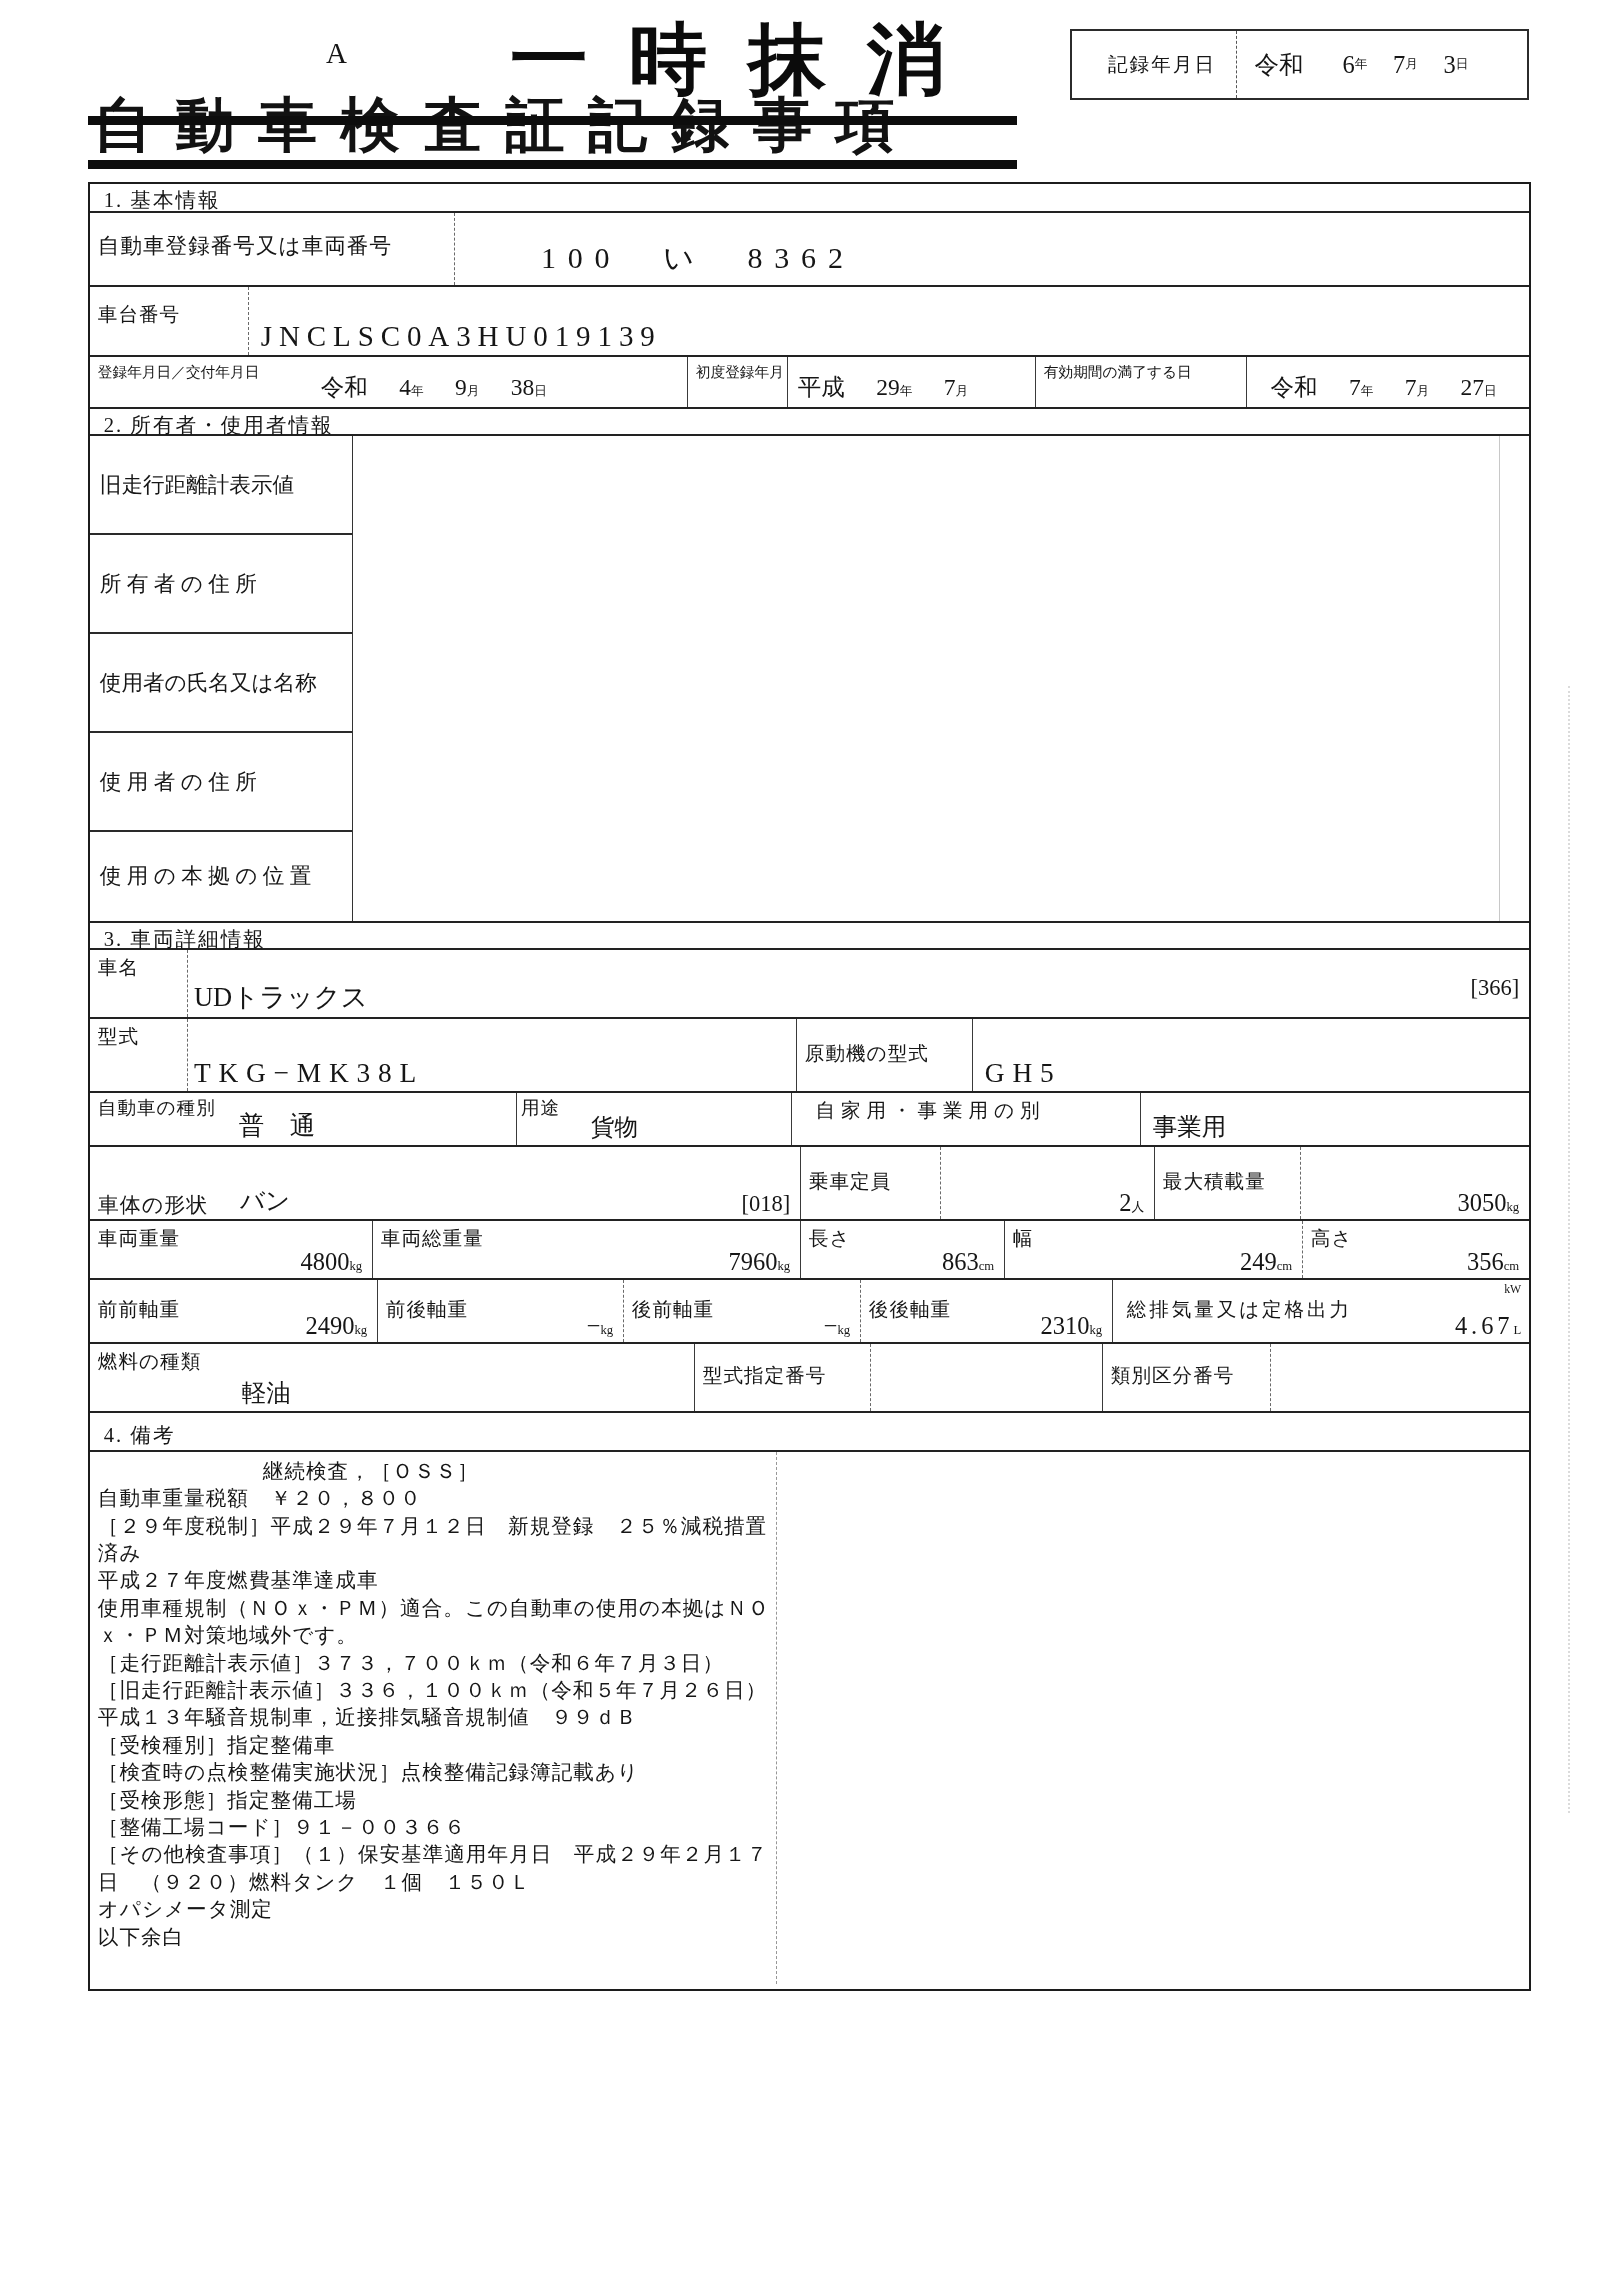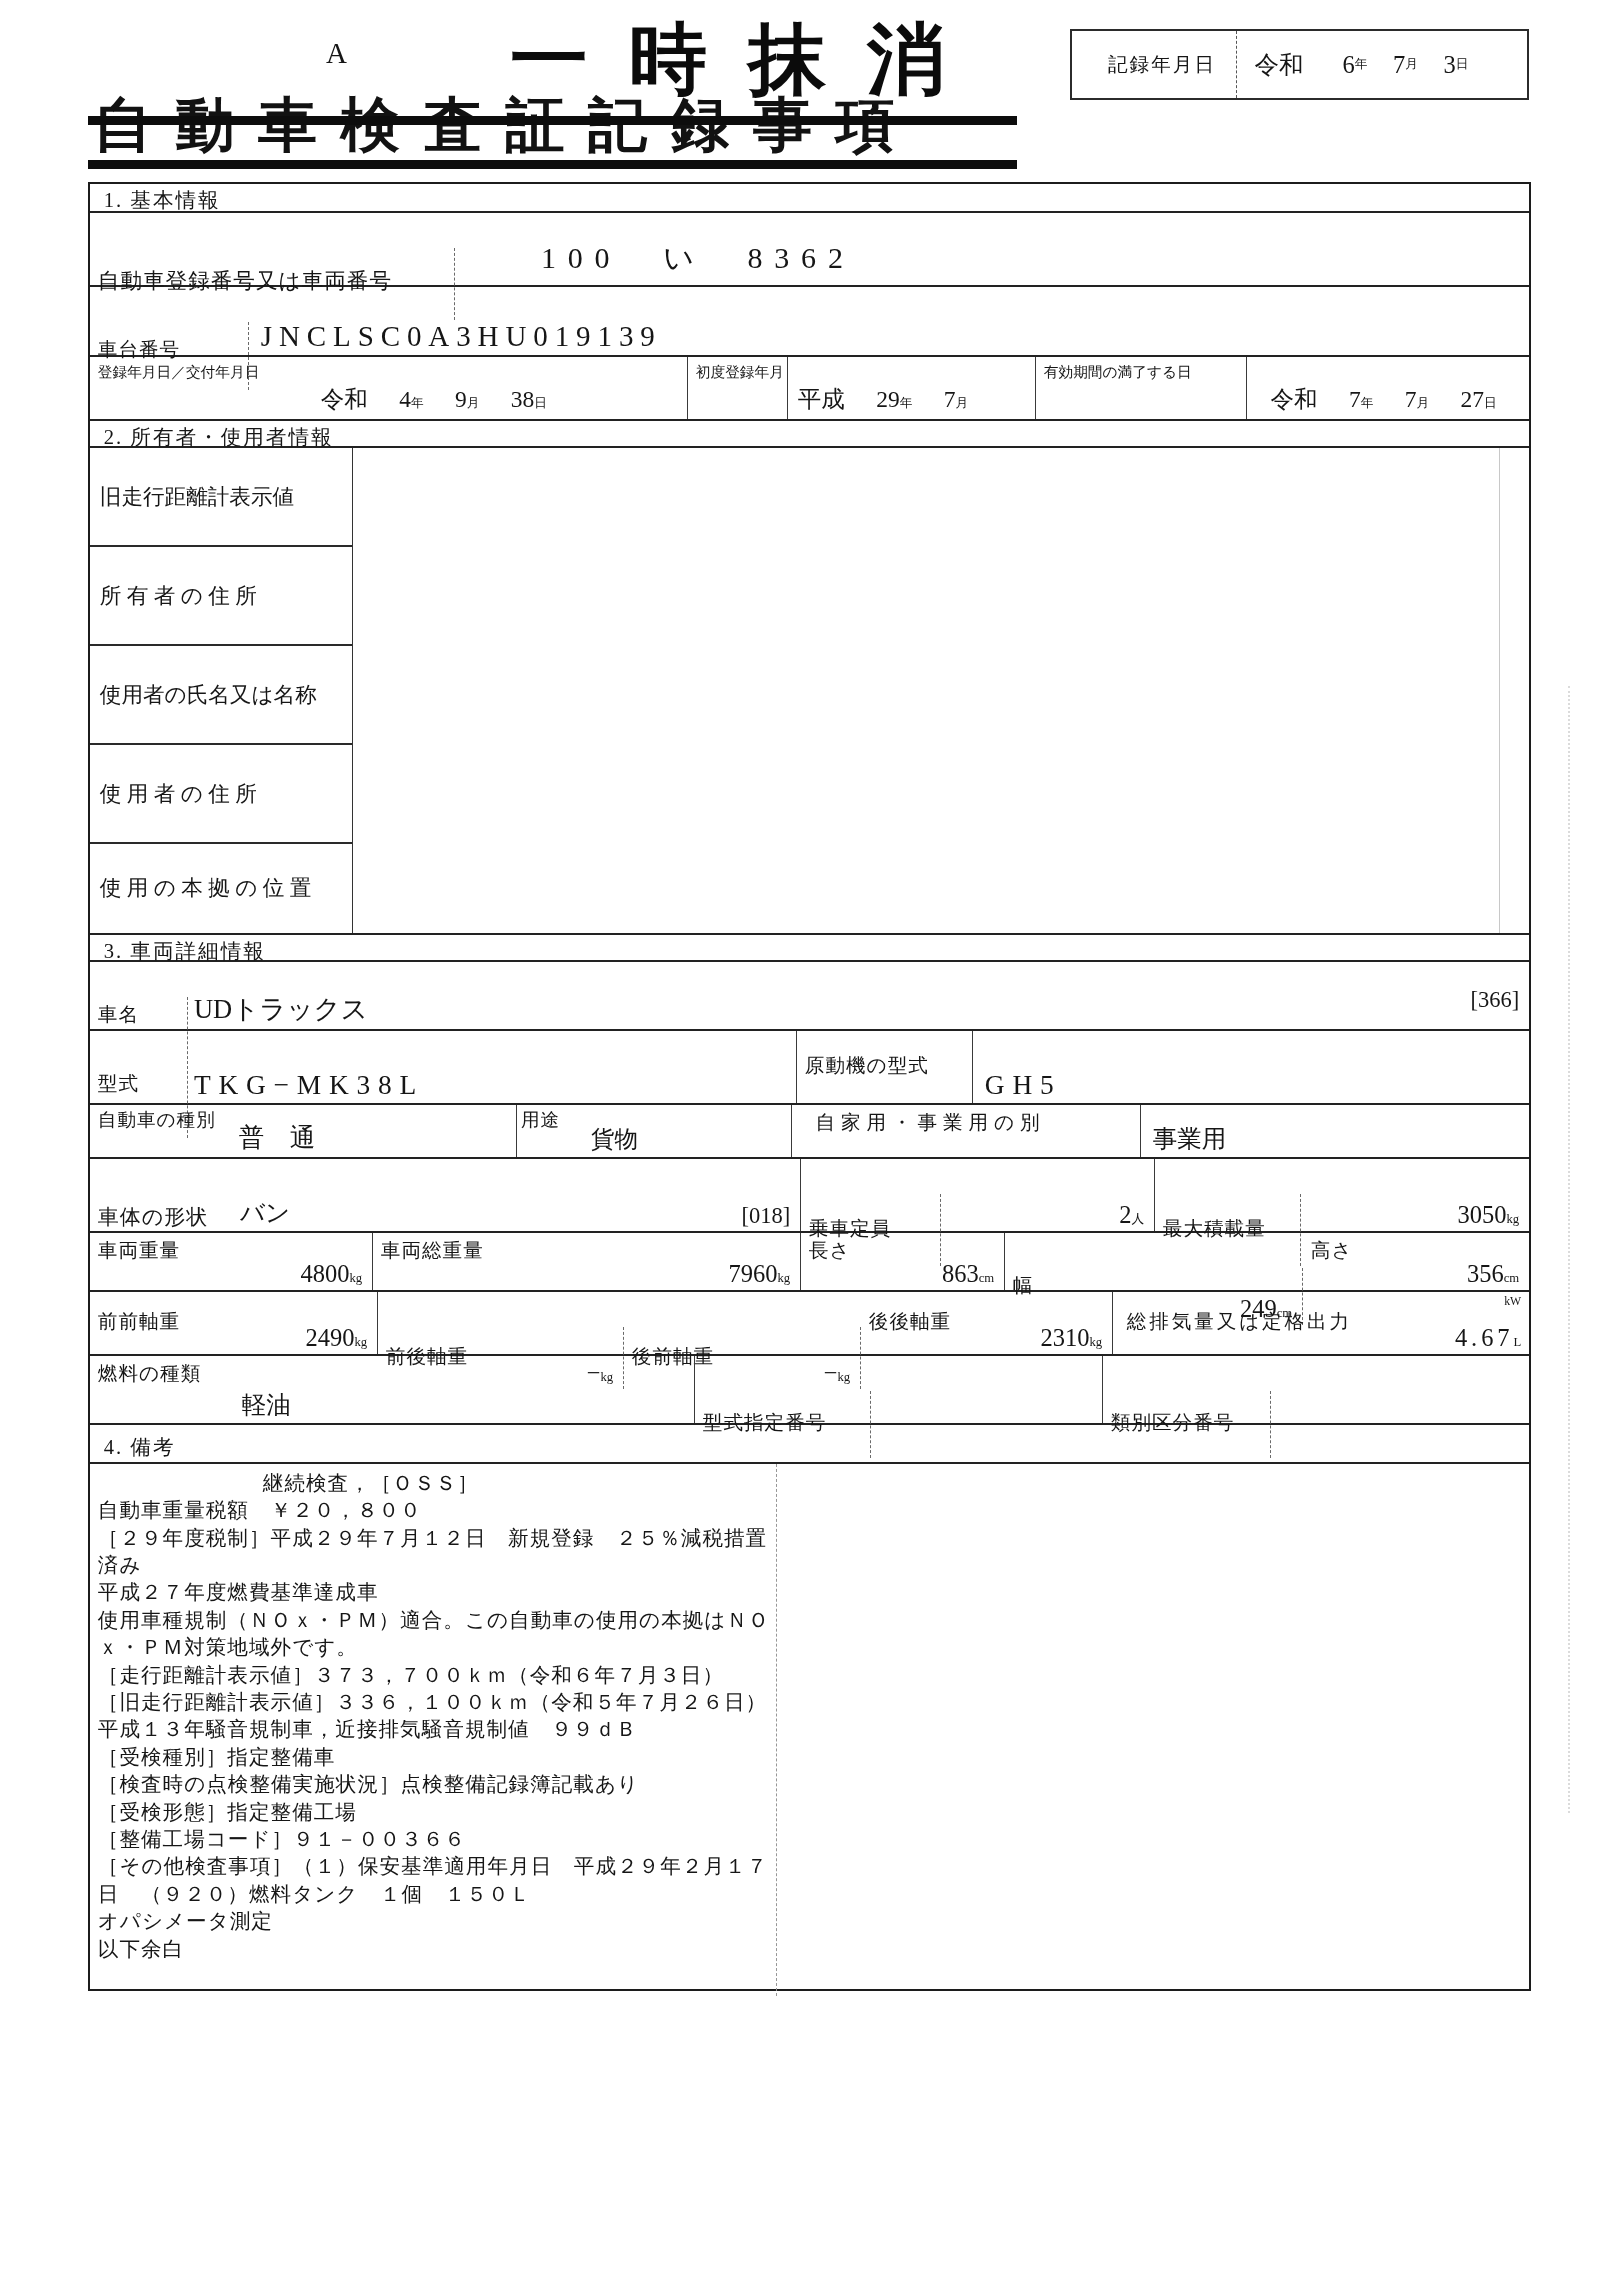--- a/index.html
+++ b/index.html
@@ -34,21 +34,21 @@
     position:absolute;left:88px;top:182px;width:1443px;height:1809px;
     border:2.9px solid #1c1c1c;box-sizing:border-box;background:#fff;
   }
   .sec-head{
     height:29px;border-bottom:2px solid #222;font-size:20.6px;
     padding:2px 0 0 13.7px;box-sizing:border-box;letter-spacing:2px;
   }
   .row{display:flex;border-bottom:2px solid #222;box-sizing:border-box;position:relative;}
   .c{position:relative;height:100%;box-sizing:border-box;}
   .bR{border-right:1px solid #3a3a3a;}
-  .bRd{border-right:1px dashed #6a6a6a;margin-top:35px;}
+  .bRd{border-right:1px dashed #6a6a6a;}
   .lab{position:absolute;top:3.9px;left:7.8px;font-size:19.6px;white-space:nowrap;letter-spacing:1px;}
   .labS{font-size:14.7px;top:5.9px;letter-spacing:0;}
   .labM{top:50%;transform:translateY(-55%);}
   .labC{letter-spacing:5.9px;}
   .vbr{position:absolute;right:9.8px;bottom:2px;font-size:24.5px;white-space:nowrap;}
   .vbl{position:absolute;left:11.8px;bottom:2px;font-size:24.5px;white-space:nowrap;}
   .u{font-size:12.7px;letter-spacing:0;}
   .dnum{margin-left:25.5px;}
   .dgap{margin-left:39px;}
   .vdate{position:absolute;left:9.8px;right:3.9px;bottom:3.9px;font-size:23.5px;white-space:nowrap;}
@@ -112,21 +112,21 @@
 
     <div class="row" style="height:70px;">
       <div class="c bRd" style="width:159px;">
         <div class="lab" style="top:13.7px;">車台番号</div>
       </div>
       <div class="c" style="flex:1;">
         <div class="vbl chassis-ls">JNCLSC0A3HU019139</div>
       </div>
     </div>
 
-    <div class="row" style="height:64px;">
+    <div class="row" style="height:52px;">
       <div class="c" style="width:221px;">
         <div class="lab labS">登録年月日／交付年月日</div>
       </div>
       <div class="c bR" style="width:377px;">
         <div class="vdate">
           <span>令和</span>
           <span class="dnum">4</span><span class="u">年</span>
           <span class="dnum">9</span><span class="u">月</span>
           <span class="dnum">38</span><span class="u">日</span>
         </div>

